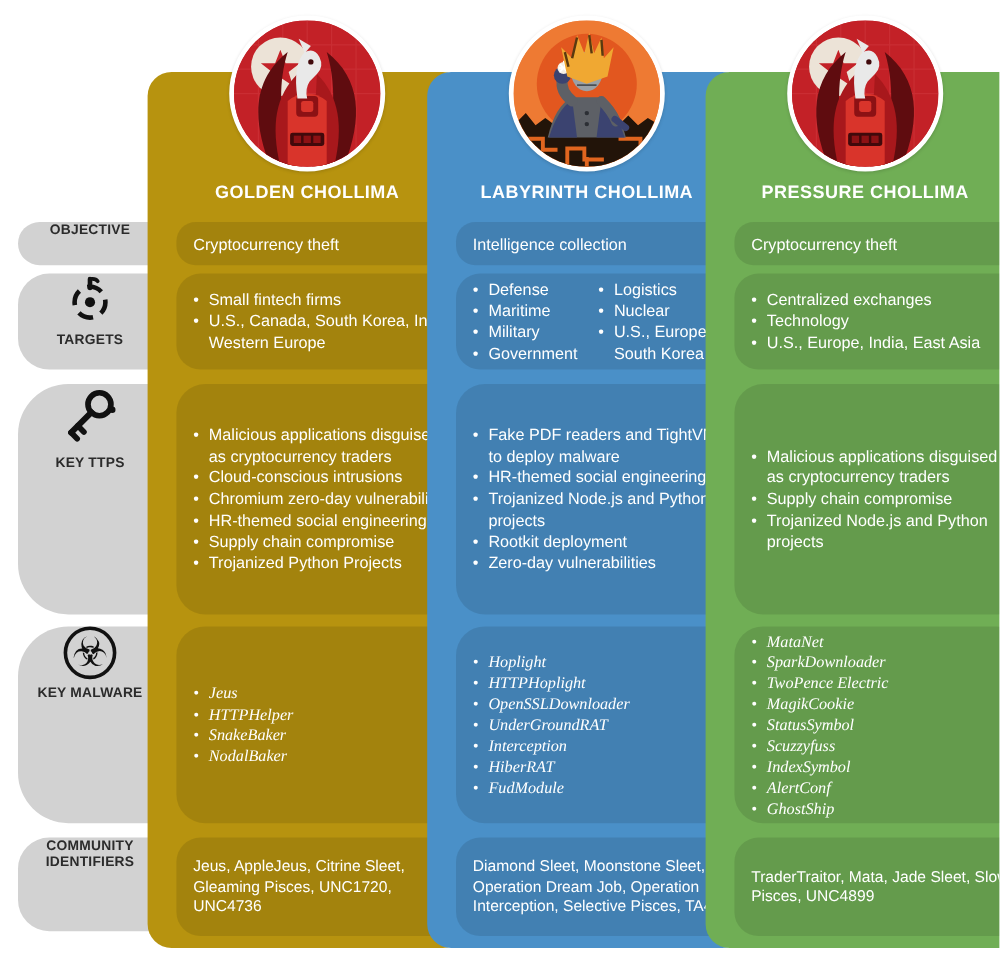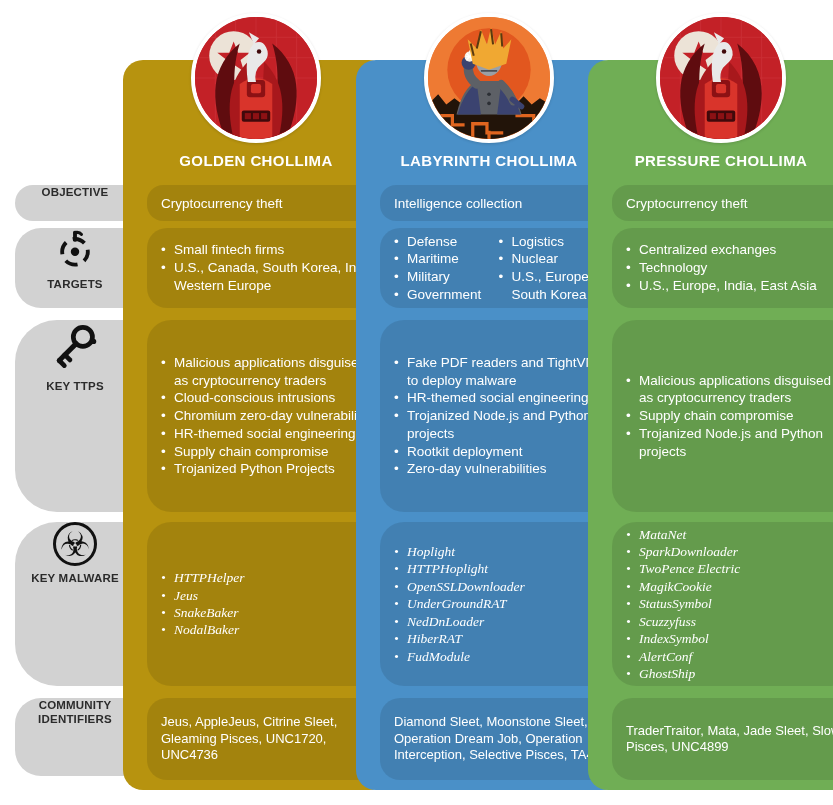--- a/index.html
+++ b/index.html
@@ -164,22 +164,22 @@
           <li>Malicious applications disguised as cryptocurrency traders</li>
           <li>Cloud-conscious intrusions</li>
           <li>Chromium zero-day vulnerabilities</li>
           <li>HR-themed social engineering</li>
           <li>Supply chain compromise</li>
           <li>Trojanized Python Projects</li>
         </ul>
     </div>
     <div class="card card-malware">
       <ul>
+          <li>Jeus</li>
           <li>HTTPHelper</li>
-          <li>Jeus</li>
           <li>SnakeBaker</li>
           <li>NodalBaker</li>
         </ul>
     </div>
     <div class="card card-community">
       <span>Jeus, AppleJeus, Citrine Sleet, Gleaming Pisces, UNC1720, UNC4736</span>
     </div>
   </div>
 
   <div class="col col-2" style="background-color: rgb(74, 144, 200);">
@@ -236,21 +236,21 @@
           <li>Rootkit deployment</li>
           <li>Zero-day vulnerabilities</li>
         </ul>
     </div>
     <div class="card card-malware">
       <ul>
           <li>Hoplight</li>
           <li>HTTPHoplight</li>
           <li>OpenSSLDownloader</li>
           <li>UnderGroundRAT</li>
-          <li>NedDnLoader</li>
+          <li>Interception</li>
           <li>HiberRAT</li>
           <li>FudModule</li>
         </ul>
     </div>
     <div class="card card-community">
       <span>Diamond Sleet, Moonstone Sleet, Operation Dream Job, Operation Interception, Selective Pisces, TA404</span>
     </div>
   </div>
 
   <div class="col col-3" style="background-color: rgb(112, 174, 85);">

